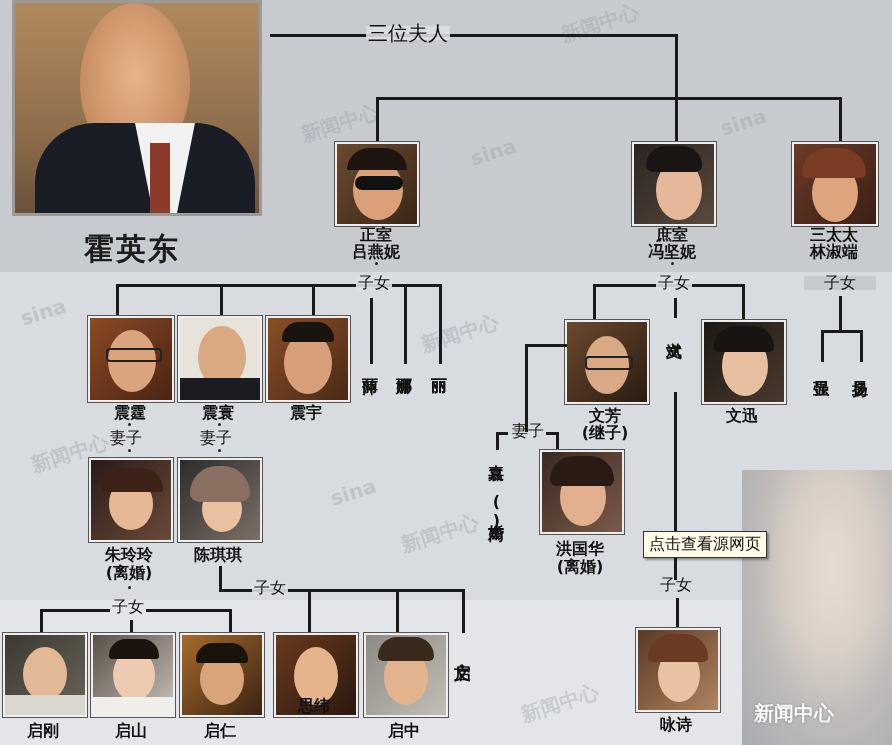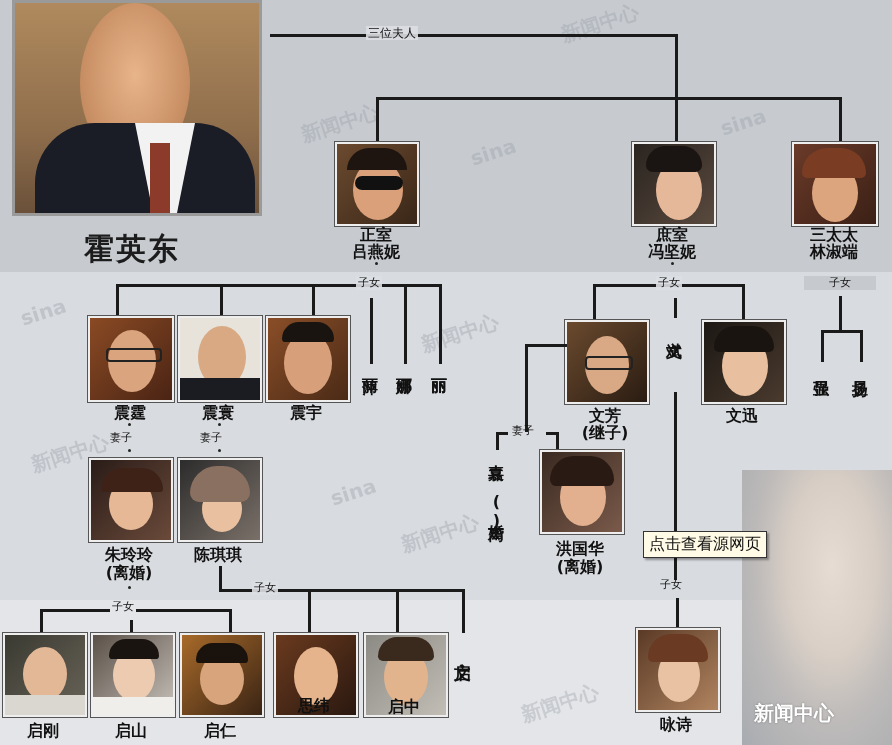--- a/index.html
+++ b/index.html
@@ -29,21 +29,21 @@
     position: absolute; border: 2px solid #eee; box-shadow: 0 0 0 1px #555;
     overflow: hidden;
   }
   .photo .face {
     position: absolute; border-radius: 50%;
   }
   .lbl {
     position: absolute; font-weight: bold; font-size: 16px; line-height: 17px;
     text-align: center; white-space: nowrap; color: #111;
   }
-  .small { font-size: 11px; font-weight: normal; line-height: 14px; background: rgba(220,222,226,.9); padding: 0 2px; }
+  .small { font-size: 16px; font-weight: normal; line-height: 14px; background: rgba(220,222,226,.9); padding: 0 2px; }
   .vert { writing-mode: vertical-rl; text-orientation: upright; letter-spacing: 0; }
   .dot { position: absolute; width: 3px; height: 3px; background: #222; border-radius: 50%; }
   .title-main {
     position: absolute; left: 84px; top: 229px; font-family: "DejaVu Serif", serif;
     font-size: 30px; font-weight: bold; letter-spacing: 2px; color: #1c1c1c;
   }
   .tooltip {
     position: absolute; left: 643px; top: 531px; background: #fffbe6;
     border: 1px solid #333; padding: 2px 5px; font-size: 16px; color: #111;
     box-shadow: 2px 2px 2px rgba(0,0,0,.35);
@@ -74,21 +74,21 @@
 
 <div class="photo" style="left:12px;top:0;width:244px;height:210px;border:3px solid #9a9a9a;box-shadow:none;background:linear-gradient(180deg,#b08a5e 0%,#8f6e4c 60%,#6b513a 100%);">
   <div class="face" style="left:65px;top:0;width:110px;height:160px;background:radial-gradient(ellipse at 50% 45%,#e8b48a,#c78d62 70%,#9a6a45);"></div>
   <div style="position:absolute;left:20px;top:120px;width:220px;height:100px;background:#1a1c26;border-radius:60px 60px 0 0;"></div>
   <div style="position:absolute;left:120px;top:120px;width:60px;height:90px;background:#f2f2f2;clip-path:polygon(0 0,100% 0,70% 100%,30% 100%);"></div>
   <div style="position:absolute;left:135px;top:140px;width:20px;height:70px;background:#8c3a2a;"></div>
 </div>
 <div class="title-main">霍英东</div>
 
 <div class="line h" style="left:270px;top:34px;width:408px"></div>
-<div class="lbl small" style="left:366px;top:26px;font-size:12px">三位夫人</div>
+<div class="lbl small" style="left:366px;top:26px;font-size:20px">三位夫人</div>
 <div class="line v" style="left:675px;top:34px;height:66px"></div>
 <div class="line h" style="left:376px;top:97px;width:466px"></div>
 <div class="line v" style="left:376px;top:97px;height:45px"></div>
 <div class="line v" style="left:675px;top:97px;height:45px"></div>
 <div class="line v" style="left:839px;top:97px;height:45px"></div>
 
 <div class="photo" style="left:335px;top:142px;width:80px;height:80px;background:linear-gradient(135deg,#6b4a2f,#3a2718);">
   <div class="face" style="left:16px;top:16px;width:50px;height:60px;background:#d9a07a"></div>
   <div style="position:absolute;left:18px;top:32px;width:48px;height:14px;background:#111;border-radius:8px"></div>
   <div style="position:absolute;left:10px;top:4px;width:60px;height:22px;background:#1e1410;border-radius:30px 30px 0 0"></div>
@@ -196,21 +196,21 @@
 
 <div class="photo" style="left:274px;top:633px;width:80px;height:80px;background:linear-gradient(135deg,#6a3a1e,#2a1810);">
   <div class="face" style="left:18px;top:12px;width:44px;height:58px;background:#e5b48c"></div>
 </div>
 <div class="lbl" style="left:276px;top:697px;width:76px">思纬</div>
 
 <div class="photo" style="left:364px;top:633px;width:80px;height:80px;background:linear-gradient(135deg,#8c8a84,#c2beb6);">
   <div class="face" style="left:18px;top:14px;width:44px;height:56px;background:#e2b48e"></div>
   <div style="position:absolute;left:12px;top:2px;width:56px;height:24px;background:#3a2a1e;border-radius:24px 24px 6px 6px"></div>
 </div>
-<div class="lbl" style="left:366px;top:698px;width:76px">启中</div>
+<div class="lbl" style="left:366px;top:722px;width:76px">启中</div>
 
 <div class="lbl vert" style="left:454px;top:650px;font-size:17px">启文</div>
 
 <div class="dot" style="left:671px;top:262px"></div>
 <div class="line h" style="left:593px;top:284px;width:152px"></div>
 <div class="lbl small" style="left:656px;top:276px">子女</div>
 <div class="line v" style="left:593px;top:284px;height:36px"></div>
 <div class="line v" style="left:742px;top:284px;height:36px"></div>
 <div class="line v" style="left:674px;top:298px;height:20px"></div>
 

